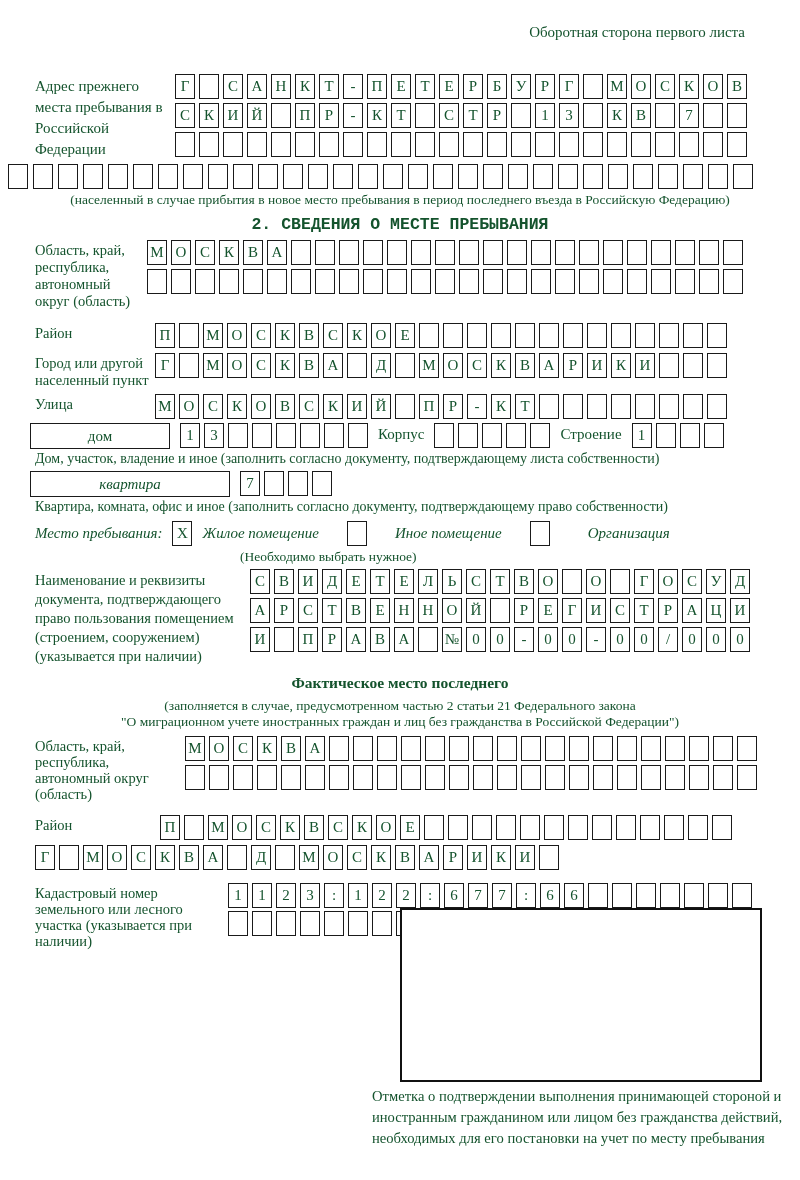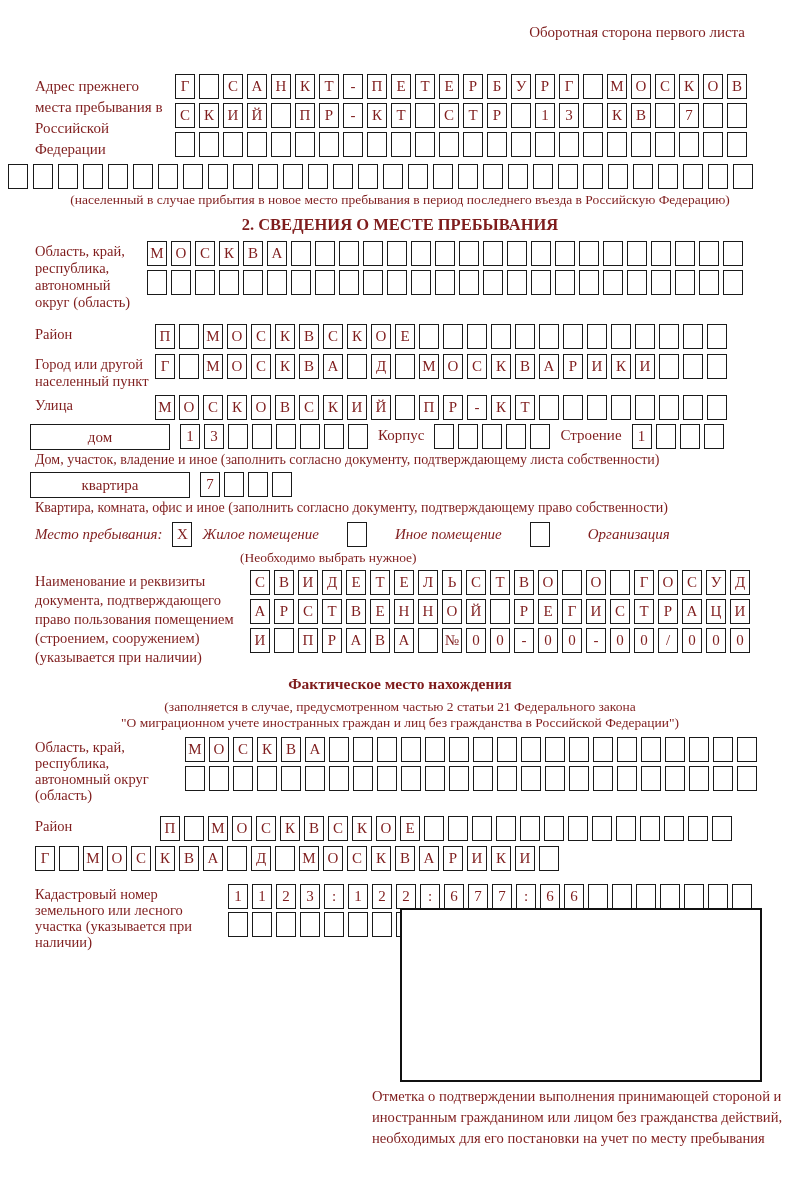--- a/index.html
+++ b/index.html
@@ -1,18 +1,18 @@
 <!DOCTYPE html>
 <html><head>
 <meta charset="utf-8">
 <style>
   html,body{margin:0;padding:0;background:#fff;}
   .page{
     position:relative;width:800px;height:1180px;overflow:hidden;
-    background:#fff;color:#7f1d1d;
+    background:#fff;color:#14532d;
     font-family:"Liberation Serif","DejaVu Serif",serif;
   }
   .corner{padding:24px 55px 0 0;text-align:right;font-size:15px;}
   .frow{display:flex;align-items:flex-start;margin-left:35px;}
   .flabel{flex:0 0 auto;font-size:14.5px;line-height:17px;padding-top:2px;}
   .w140{flex-basis:140px;width:140px;line-height:21px;font-size:15px;}
   .w112{flex-basis:112px;width:105px;}
   .w120{flex-basis:120px;width:118px;}
   .w150{flex-basis:150px;width:138px;line-height:16px;}
   .w125{flex-basis:125px;width:120px;}
@@ -24,21 +24,21 @@
   .cell{
     box-sizing:border-box;flex:0 0 auto;width:20px;height:25px;
     border:1.5px solid #1a1a1a;background:#fff;
     display:inline-flex;align-items:center;justify-content:center;
     font-size:15px;line-height:1;
   }
   .fullrow{margin:4px 0 0 8px;}
   .note{font-size:13.5px;line-height:16px;}
   .center{text-align:center;margin-top:3px;}
   .indent{margin:2px 0 2px 35px;font-size:14px;}
-  .sec-title{text-align:center;font-weight:bold;font-size:16.5px;margin:7px 0 6px 0;}
+  .sec-title{text-align:center;font-weight:bold;font-size:16.5px;margin:7px 0 6px 0;font-family:Liberation Mono, monospace;}
   .sub-title{text-align:center;font-weight:bold;font-size:15.5px;margin:8px 0 6px 0;}
   .mb12{margin-bottom:13px;}
   .labelbox{
     box-sizing:border-box;border:1.5px solid #1a1a1a;height:26px;
     display:inline-flex;align-items:center;justify-content:center;
     font-size:15px;flex:0 0 auto;
   }
   .houserow{display:flex;align-items:flex-start;margin:4px 0 2px 30px;gap:10px;}
   .inline-label{font-size:15px;padding-top:3px;flex:0 0 auto;}
   .stayrow{display:flex;align-items:center;margin:6px 0 0 35px;gap:0;}
@@ -355,21 +355,21 @@
     <div class="cells">
         <span class="cell">1</span>
         <span class="cell"></span>
         <span class="cell"></span>
         <span class="cell"></span>
       </div>
   </div>
   <div class="note indent">Дом, участок, владение и иное (заполнить согласно документу, подтверждающему листа собственности)</div>
 
   <div class="houserow">
-    <div class="labelbox" style="width:160px;">квартира</div>
+    <div class="labelbox" style="width:200px;font-style:italic;">квартира</div>
     <div class="cells">
         <span class="cell">7</span>
         <span class="cell"></span>
         <span class="cell"></span>
         <span class="cell"></span>
       </div>
   </div>
   <div class="note indent">Квартира, комната, офис и иное (заполнить согласно документу, подтверждающему право собственности)</div>
 
   <div class="stayrow">
@@ -458,21 +458,21 @@
           <span class="cell">0</span>
           <span class="cell">0</span>
           <span class="cell">/</span>
           <span class="cell">0</span>
           <span class="cell">0</span>
           <span class="cell">0</span>
         </div>
     </div>
   </div>
 
-  <div class="sub-title">Фактическое место нахождения</div>
+  <div class="sub-title">Фактическое место последнего</div>
   <div class="note center" style="margin-top:0;">(заполняется в случае, предусмотренном частью 2 статьи 21 Федерального закона</div>
   <div class="note center" style="margin-top:0;margin-bottom:6px;">"О миграционном учете иностранных граждан и лиц без гражданства в Российской Федерации")</div>
 
   <div class="frow mb12">
     <div class="flabel w150">Область, край, республика, автономный округ (область)</div>
     <div class="cellcol">
       <div class="cells">
           <span class="cell">М</span>
           <span class="cell">О</span>
           <span class="cell">С</span>

